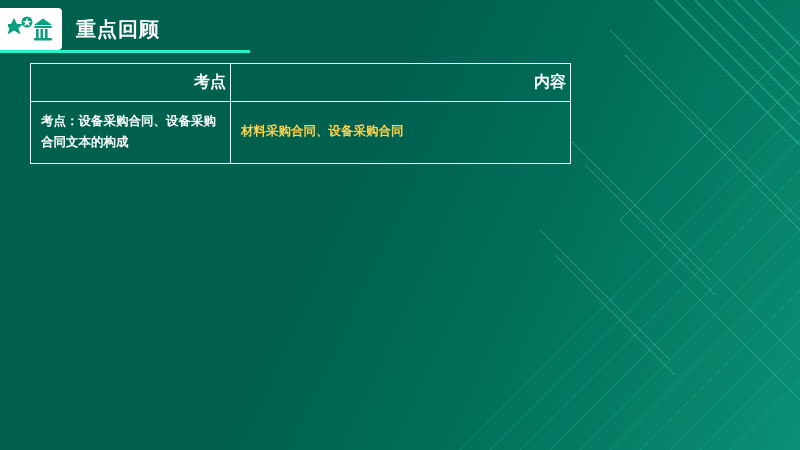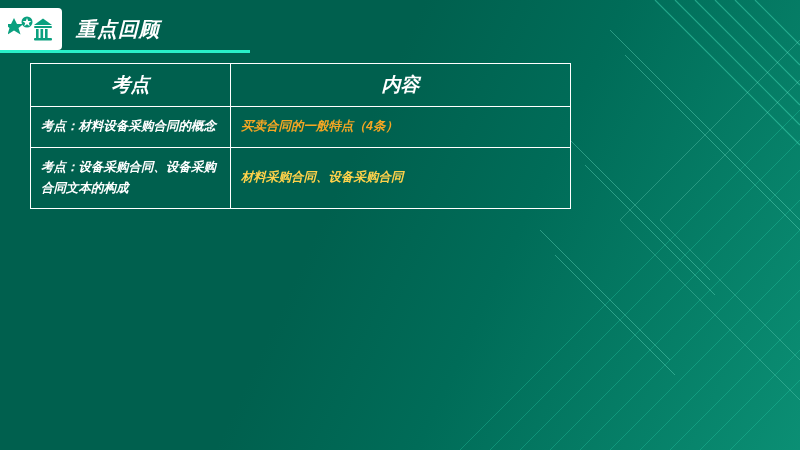--- a/index.html
+++ b/index.html
@@ -13,21 +13,20 @@
     font-family: "Liberation Sans", sans-serif;
     background: #00624f;
   }
   .slide {
     position: relative;
     width: 800px;
     height: 450px;
     background:
       linear-gradient(115deg, #00604e 0%, #00604e 42%, #006c58 62%, #0b8f74 100%);
     overflow: hidden;
-    font-style: italic;
   }
   
   .deco {
     position: absolute;
     top: 0;
     right: 0;
     width: 430px;
     height: 450px;
     overflow: hidden;
     pointer-events: none;
@@ -84,23 +83,23 @@
     width: 540px;
     table-layout: fixed;
   }
   table.kv th, table.kv td {
     border: 1px solid #ffffff;
     vertical-align: middle;
     box-sizing: border-box;
   }
   table.kv th {
     color: #ffffff;
-    font-size: 19px;
+    font-size: 16px;
     font-weight: bold;
-    text-align: center;
+    text-align: right;
     padding: 8px 4px;
   }
   col.c1 { width: 200px; }
   col.c2 { width: 340px; }
   td.key {
     color: #ffffff;
     font-size: 12.5px;
     line-height: 1.7;
     padding: 9px 10px 9px 10px;
     font-weight: bold;
@@ -187,26 +186,20 @@
           <col class="c2">
         </colgroup>
       <thead>
         <tr>
           <th>考点</th>
           <th>内容</th>
         </tr>
       </thead>
       <tbody>
         <tr>
-          <td class="key">考点：材料设备采购合同的概念</td>
-          <td class="val">
-            <span class="orange">买卖合同的一般特点（4条）</span>
-          </td>
-        </tr>
-        <tr>
           <td class="key">考点：设备采购合同、设备采购合同文本的构成</td>
           <td class="val">
             <span class="yellow-b">材料采购合同、设备采购合同</span>
           </td>
         </tr>
       </tbody>
     </table>
   </div>
 
 </div>

